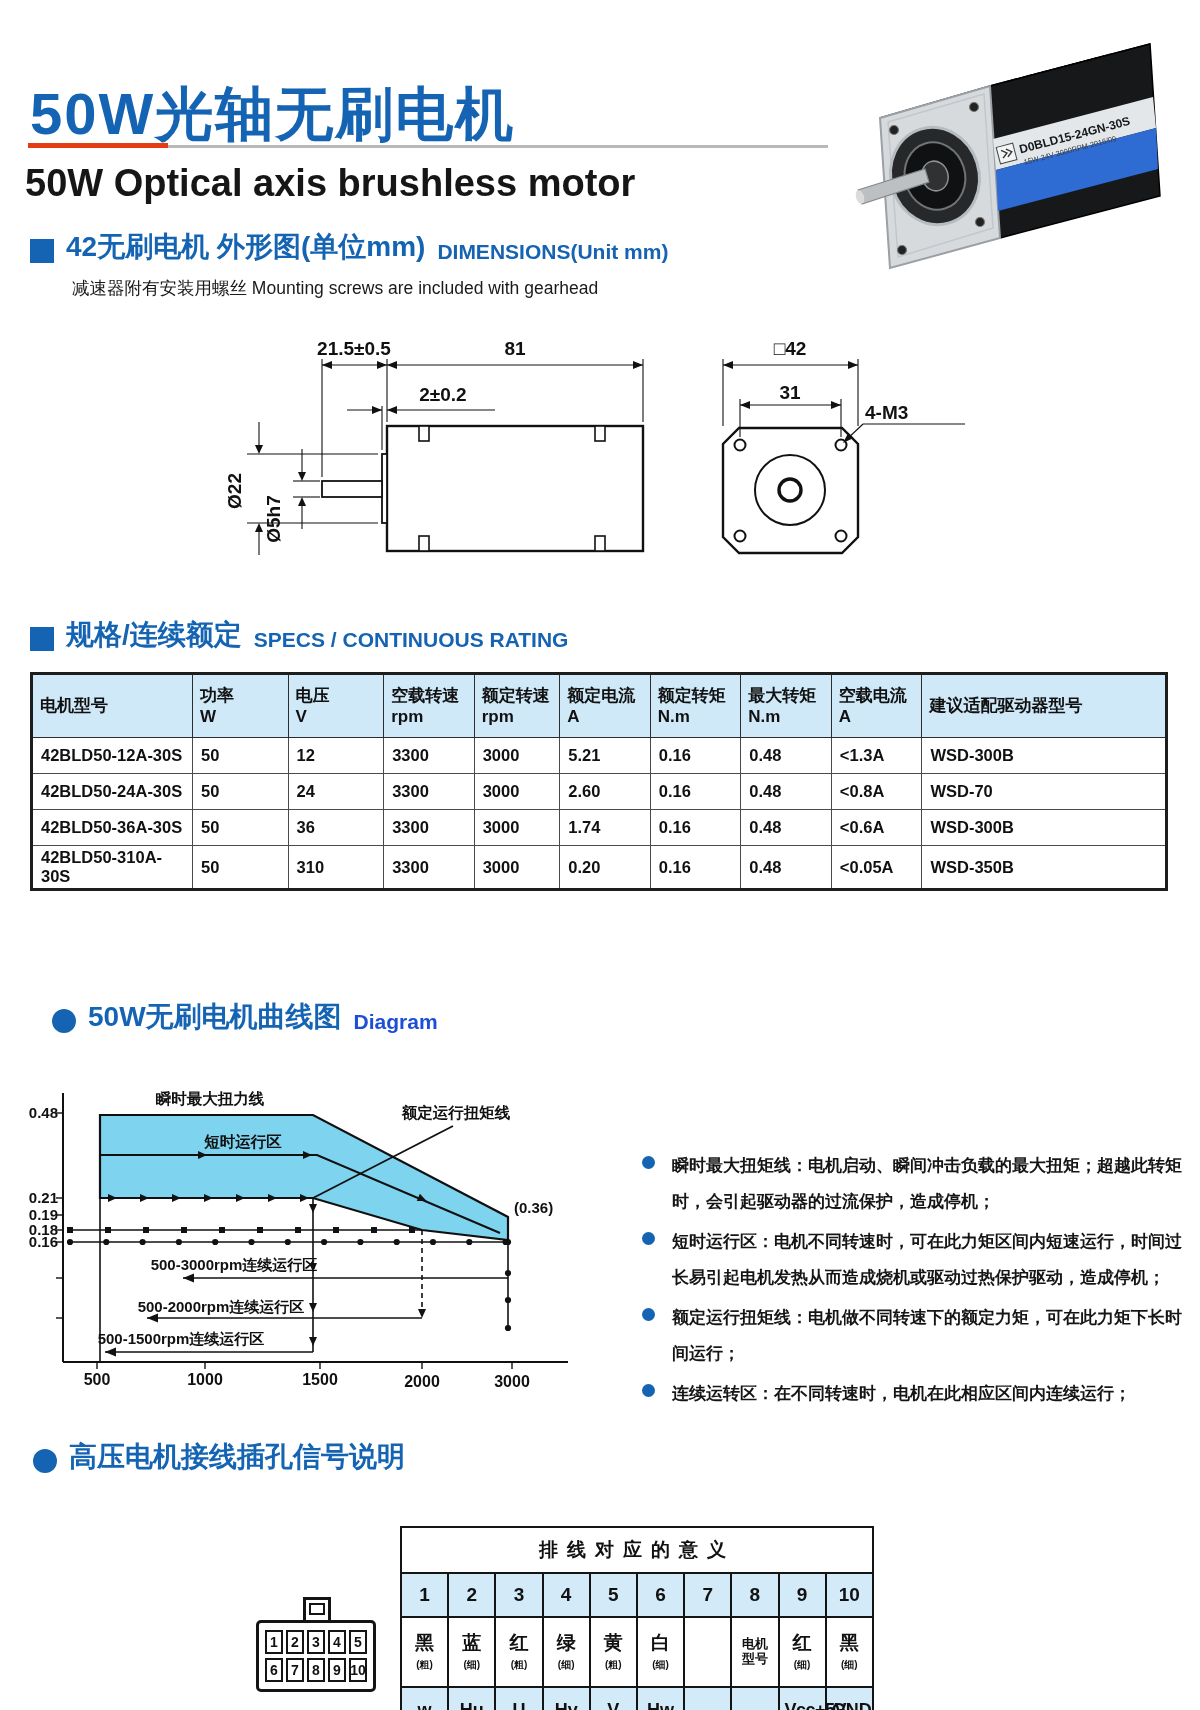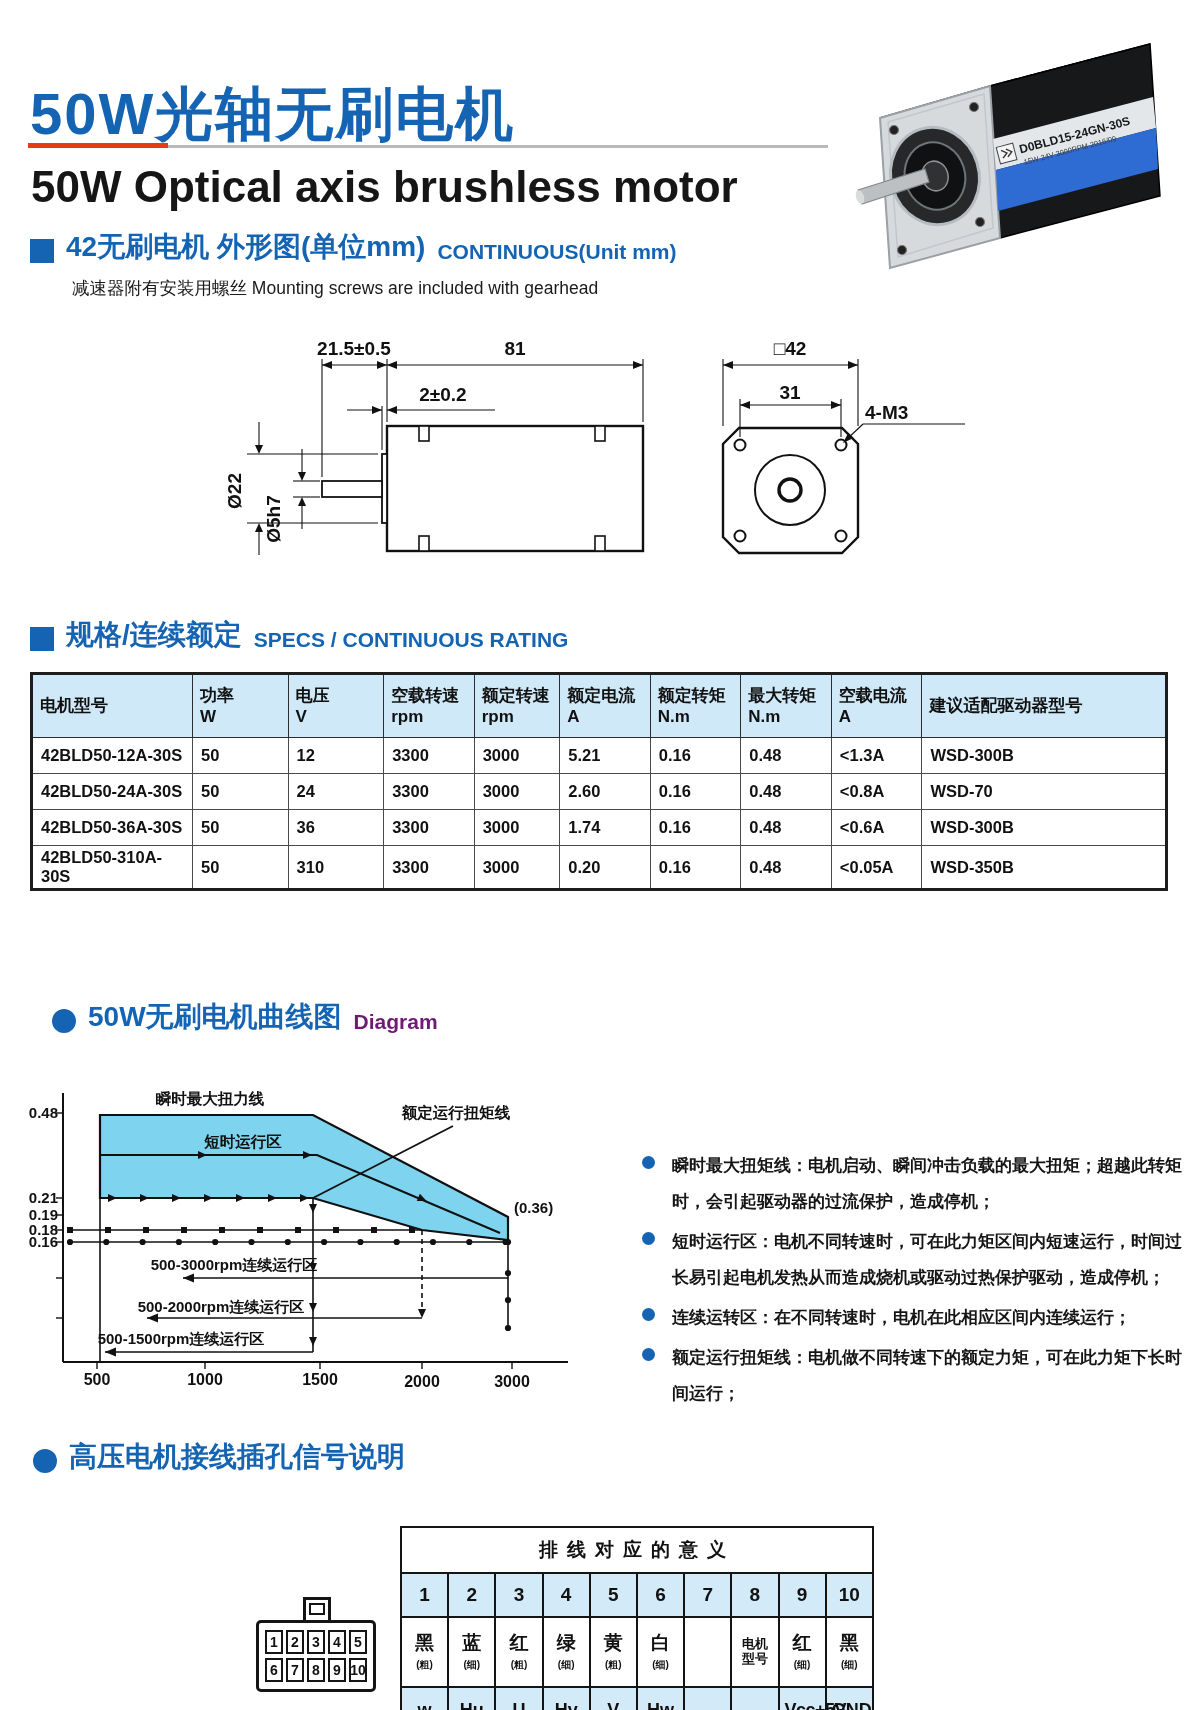--- a/index.html
+++ b/index.html
@@ -4,29 +4,29 @@
 <style>
   html,body{margin:0;padding:0;background:#888;}
   #page{position:relative;width:1200px;height:1710px;background:#ffffff;overflow:hidden;
         font-family:"Liberation Sans","DejaVu Sans",sans-serif;color:#111;}
   .abs{position:absolute;}
 
   
   #title-cn{left:30px;top:76px;font-size:58px;font-weight:800;color:#1464b3;letter-spacing:2px;}
   #rule-red{left:28px;top:143px;width:140px;height:5px;background:#e63c12;}
   #rule-gray{left:168px;top:145px;width:660px;height:3px;background:#b9b9b9;}
-  #title-en{left:31px;top:162px;font-size:44px;font-weight:600;color:#161616;}
+  #title-en{left:25px;top:162px;font-size:38px;font-weight:600;color:#161616;}
 
   
   .sec-head{position:absolute;display:flex;align-items:flex-end;gap:12px;white-space:nowrap;}
   .sq{display:inline-block;width:24px;height:24px;background:#1464b3;margin-bottom:3px;}
   .ci{display:inline-block;width:24px;height:24px;background:#1464b3;border-radius:50%;margin-bottom:3px;}
   .sec-cn{font-size:28px;font-weight:800;color:#1464b3;}
   .sec-en{font-size:21px;font-weight:600;color:#1464b3;padding-bottom:2px;}
-  .sec-en.dark{color:#701a75;}
+  .sec-en.dark{color:#1d4ed8;}
   #sec1-note{left:72px;top:276px;font-size:17.5px;font-weight:500;color:#1a1a1a;}
   #sec4-en{left:56px;top:1477px;font-size:20px;font-weight:600;color:#141414;}
 
   
   #spec-table{position:absolute;left:30px;top:672px;border-collapse:collapse;table-layout:fixed;
               width:1138px;border:3px solid #1d1d1d;background:#fff;}
   #spec-table th{background:#cfe9f8;border:1.7px solid #2c2c2c;text-align:left;vertical-align:middle;
                  padding:4px 7px;height:54px;font-size:17px;font-weight:800;color:#111;}
   #spec-table th .th-l,#spec-table th .th-u{line-height:1.25;}
   #spec-table td{border:1.5px solid #4a4a4a;padding:2px 8px;height:31px;font-size:16.5px;
@@ -112,21 +112,21 @@
       <circle cx="66" cy="120" r="4.5"></circle>
         <circle cx="146" cy="97" r="4.5"></circle>
       <circle cx="152" cy="212" r="4.5"></circle>
         <circle cx="74" cy="240" r="4.5"></circle>
     </g>
   </svg>
 
   <div class="sec-head" style="left:30px;top:228px">
     <span class="sq"></span>
     <span class="sec-cn">42无刷电机 外形图(单位mm)</span>
-    <span class="sec-en">CONTINUOUS(Unit mm)</span>
+    <span class="sec-en">DIMENSIONS(Unit mm)</span>
   </div>
   <div class="abs" id="sec1-note">减速器附有安装用螺丝 Mounting screws are included with gearhead</div>
 
   <svg class="abs" style="left:175px;top:295px;width:815px;height:275px" viewBox="0 0 815 275">
     <g stroke="#111" fill="#fff" stroke-width="2.4">
       <rect x="212" y="131" width="256" height="125"></rect>
       <rect x="207" y="159" width="5" height="69" stroke-width="1.8"></rect>
       <rect x="147" y="186" width="60" height="16" stroke-width="1.8"></rect>
       <rect x="244" y="131" width="10" height="15" stroke-width="1.6"></rect>
       <rect x="420" y="131" width="10" height="15" stroke-width="1.6"></rect>
@@ -426,22 +426,22 @@
       <text x="494" y="128" text-anchor="start" font-size="15">(0.36)</text>
       <text x="214" y="185" font-size="15">500-3000rpm连续运行区</text>
       <text x="201" y="227" font-size="15">500-2000rpm连续运行区</text>
       <text x="161" y="259" font-size="15">500-1500rpm连续运行区</text>
     </g>
   </svg>
 
   <ul class="abs" id="bullet-list">
       <li><span class="bdot"></span><span>瞬时最大扭矩线：电机启动、瞬间冲击负载的最大扭矩；超越此转矩时，会引起驱动器的过流保护，造成停机；</span></li>
       <li><span class="bdot"></span><span>短时运行区：电机不同转速时，可在此力矩区间内短速运行，时间过长易引起电机发热从而造成烧机或驱动过热保护驱动，造成停机；</span></li>
+      <li><span class="bdot"></span><span>额定运行扭矩线：电机做不同转速下的额定力矩，可在此力矩下长时间运行；</span></li>
       <li><span class="bdot"></span><span>连续运转区：在不同转速时，电机在此相应区间内连续运行；</span></li>
-      <li><span class="bdot"></span><span>额定运行扭矩线：电机做不同转速下的额定力矩，可在此力矩下长时间运行；</span></li>
     </ul>
 
   <div class="sec-head" style="left:33px;top:1438px">
     <span class="ci"></span>
     <span class="sec-cn">高压电机接线插孔信号说明</span>
   </div>
 
   <div class="abs" id="conn-tab">
       <div class="inner"></div>
     </div>

